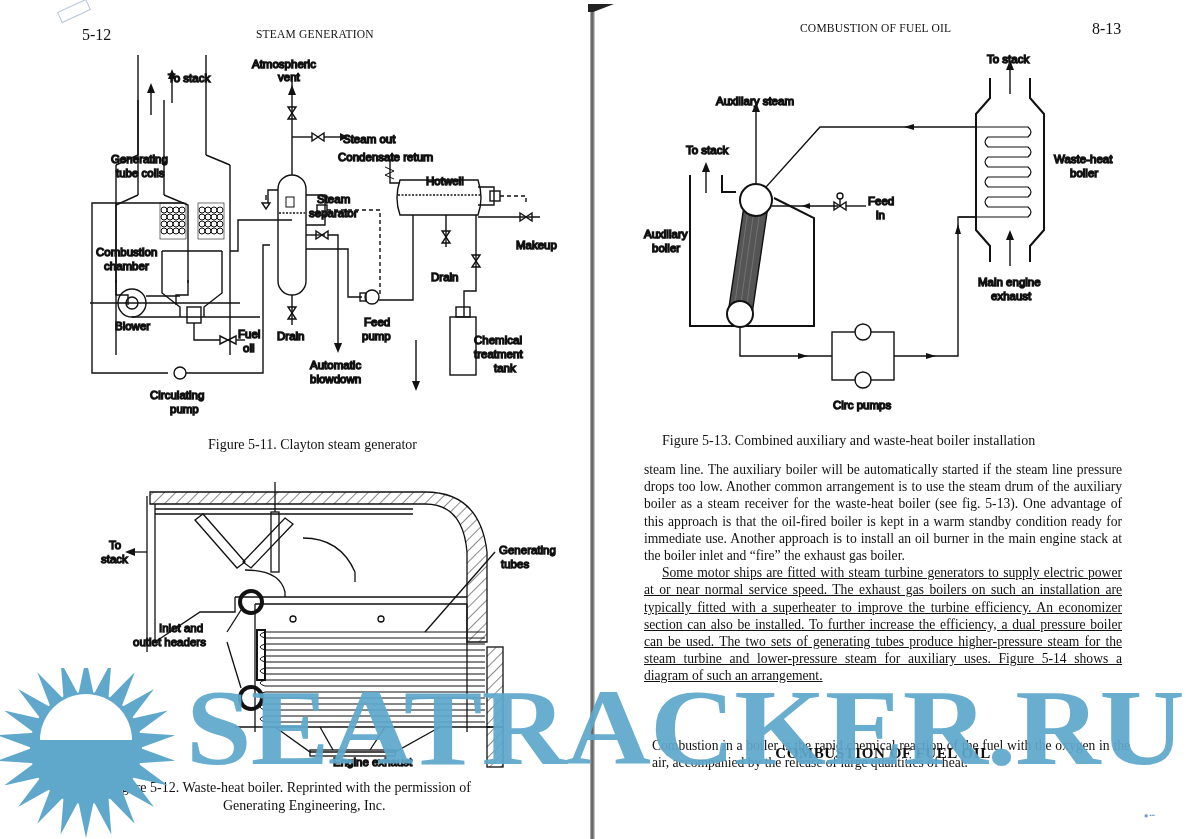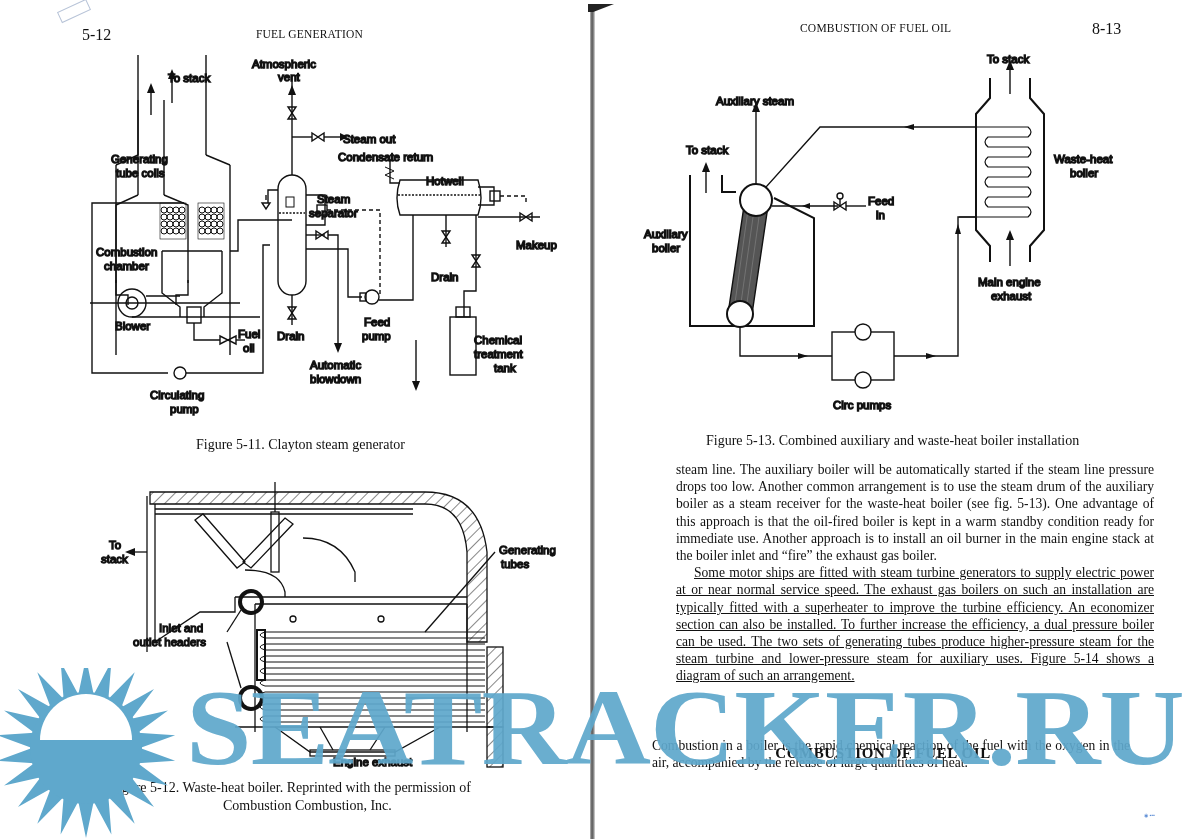--- a/index.html
+++ b/index.html
@@ -36,21 +36,21 @@
     line-height: 1; white-space: nowrap; transform: scaleY(0.92); transform-origin: top left; }
   .corner-logo { position: absolute; left: 1144px; top: 812px; font-size: 5px; color: #5f8fd6;
     font-family: "Liberation Sans", sans-serif; }
 </style>
 </head>
 <body>
 
 <div class="page page-left">
   <div class="stamp"></div>
   <div class="folio" style="left:82px;">5-12</div>
-  <div class="running-head" style="left:256px;">FUEL GENERATION</div>
+  <div class="running-head" style="left:256px;">STEAM GENERATION</div>
 
   <div class="fig" style="left:80px; top:55px;">
     <svg width="490" height="370" viewBox="0 0 490 370" stroke="#111" fill="none" stroke-width="1.4">
 
       <line x1="58" y1="45" x2="58" y2="140"></line>
         <line x1="84" y1="45" x2="84" y2="140"></line>
       <line x1="71" y1="60" x2="71" y2="36"></line>
         <polygon points="67,38 71,28 75,38" fill="#111" stroke="none"></polygon>
 
       <polyline points="58,140 36,150 36,228"></polyline>
@@ -225,21 +225,21 @@
       <text class="lbl" x="282" y="285">pump</text>
       <text class="lbl" x="394" y="289">Chemical</text>
       <text class="lbl" x="394" y="303">treatment</text>
       <text class="lbl" x="414" y="317">tank</text>
       <text class="lbl" x="230" y="314">Automatic</text>
       <text class="lbl" x="230" y="328">blowdown</text>
       <text class="lbl" x="70" y="344">Circulating</text>
       <text class="lbl" x="90" y="358">pump</text>
     </svg>
   </div>
-  <div class="caption" style="left:196px; top:437px;font-family:Liberation Serif, serif;">Figure 5-11. Clayton steam generator</div>
+  <div class="caption" style="left:208px; top:437px;font-family:Liberation Serif, serif;">Figure 5-11. Clayton steam generator</div>
 
   <div class="fig" style="left:95px; top:482px;">
     <svg width="470" height="290" viewBox="0 0 470 290" stroke="#111" fill="none" stroke-width="1.3">
       <defs>
         <pattern id="hatch" width="8" height="8" patternUnits="userSpaceOnUse" patternTransform="rotate(45)">
           <line x1="0" y1="0" x2="0" y2="8" stroke="#111" stroke-width="1"></line>
         </pattern>
       </defs>
 
       <path d="M55,10 L330,10 Q385,10 392,70 L392,160 L372,160 L372,70 Q368,22 330,22 L55,22 Z" fill="url(#hatch)"></path>
@@ -314,21 +314,21 @@
       <text class="lbl" x="14" y="67">To</text>
       <text class="lbl" x="6" y="81">stack</text>
       <text class="lbl" x="404" y="72">Generating</text>
       <text class="lbl" x="406" y="86">tubes</text>
       <text class="lbl" x="64" y="150">Inlet and</text>
       <text class="lbl" x="38" y="164">outlet headers</text>
       <text class="lbl" x="238" y="284">Engine exhaust</text>
     </svg>
   </div>
   <div class="caption" style="left:110px; top:780px;">Figure 5-12. Waste-heat boiler. Reprinted with the permission of</div>
-  <div class="caption" style="left:223px; top:798px;">Combustion Combustion, Inc.</div>
+  <div class="caption" style="left:223px; top:798px;">Generating Engineering, Inc.</div>
 </div>
 
 <div class="spine"></div>
 <div class="spine-tip"></div>
 
 <div class="page page-right">
   <div class="running-head" style="left:206px; top:22px;">COMBUSTION OF FUEL OIL</div>
   <div class="folio" style="left:498px; top:20px;">8-13</div>
 </div>
 
@@ -392,23 +392,23 @@
     <text class="lbl" x="430" y="129">boiler</text>
     <text class="lbl" x="228" y="157">Feed</text>
     <text class="lbl" x="236" y="171">in</text>
     <text class="lbl" x="4" y="190">Auxiliary</text>
     <text class="lbl" x="12" y="204">boiler</text>
     <text class="lbl" x="338" y="238">Main engine</text>
     <text class="lbl" x="351" y="252">exhaust</text>
     <text class="lbl" x="193" y="361">Circ pumps</text>
   </svg>
 </div>
-<div class="caption" style="left:662px; top:433px;margin-left:44px;">Figure 5-13. Combined auxiliary and waste-heat boiler installation</div>
-
-<div class="body-text" style="top:461px;margin-left:32px;">
+<div class="caption" style="left:662px; top:433px;">Figure 5-13. Combined auxiliary and waste-heat boiler installation</div>
+
+<div class="body-text" style="top:461px;">
   <p>steam line. The auxiliary boiler will be automatically started if the steam line pressure drops too low. Another common arrangement is to use the steam drum of the auxiliary boiler as a steam receiver for the waste-heat boiler (see fig. 5-13). One advantage of this approach is that the oil-fired boiler is kept in a warm standby condition ready for immediate use. Another approach is to install an oil burner in the main engine stack at the boiler inlet and “fire” the exhaust gas boiler.</p>
   <p class="indent">Some motor ships are fitted with steam turbine generators to supply electric power at or near normal service speed. The exhaust gas boilers on such an installation are typically fitted with a superheater to improve the turbine efficiency. An economizer section can also be installed. To further increase the efficiency, a dual pressure boiler can be used. The two sets of generating tubes produce higher-pressure steam for the steam turbine and lower-pressure steam for auxiliary uses. Figure 5-14 shows a diagram of such an arrangement.</p>
 </div>
 <div class="section-title">COMBUSTION OF FUEL OIL</div>
 <div class="body-text" style="top:737px;margin-left:8px;">
   <p>Combustion in a boiler is the rapid chemical reaction of the fuel with the oxygen in the air, accompanied by the release of large quantities of heat.</p>
 </div>
 
 <div class="watermark" style="left:0; top:668px;">
   <svg width="190" height="170" viewBox="0 0 190 170">

